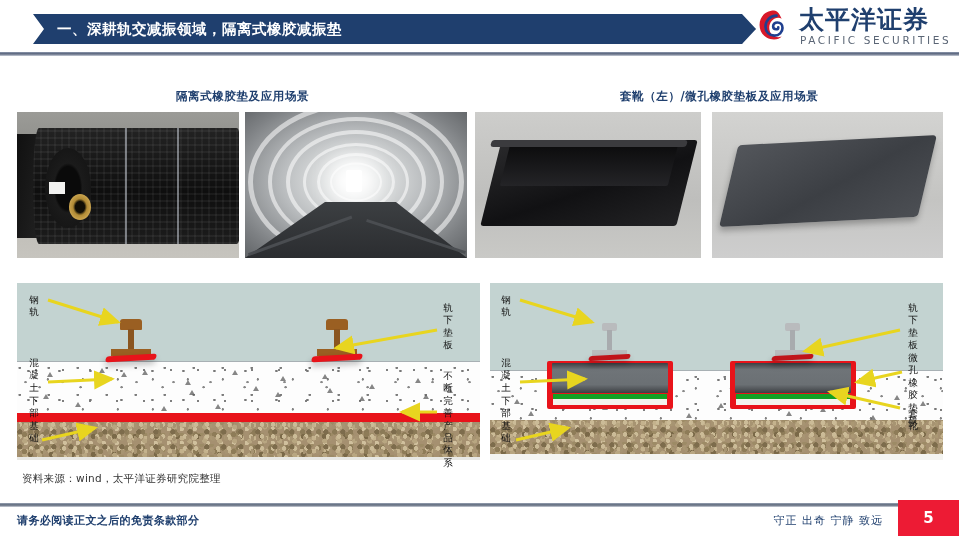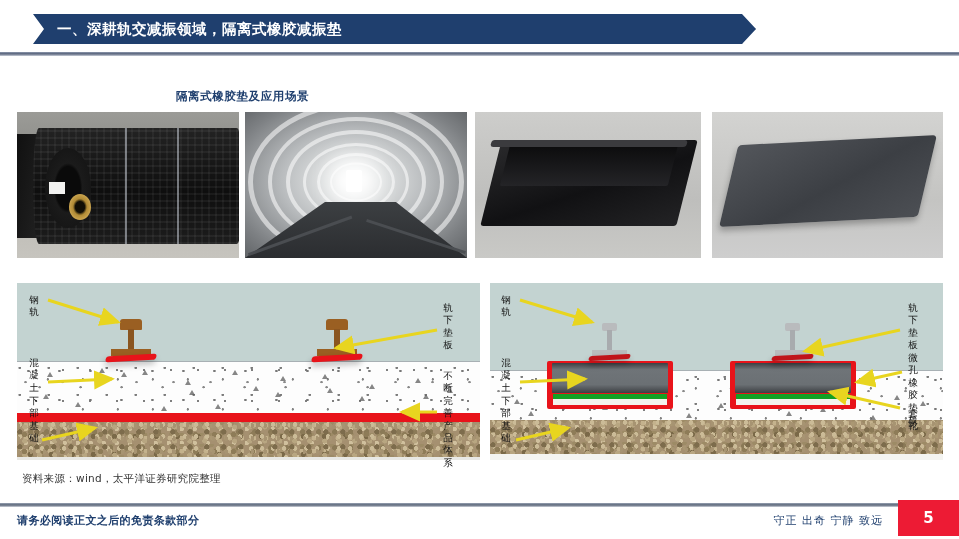--- a/index.html
+++ b/index.html
@@ -170,24 +170,33 @@
 </style>
 </head>
 <body>
 
 <div class="slide">
 
   <div class="header">
     <div class="banner"></div>
     <div class="banner-title">一、深耕轨交减振领域，隔离式橡胶减振垫</div>
 
+    <div class="logo">
+      <svg class="logo-mark" viewBox="0 0 40 40">
+        <path d="M20 3 C10 3 3 10.5 3 20 C3 29.5 10 37 20 37 C24 37 27 35.5 29 33.5 C25.5 35 21.5 34.5 18.5 32 C13.5 28 13 20 17.5 15 C20.5 11.5 25.5 10.5 29 12.5 C27 8 24 3 20 3 Z" fill="#D7182A"></path>
+        <path d="M23 9 C15.5 9 10 15 10 22 C10 28 14.5 32.5 20.5 32.5 C26 32.5 30 28.5 30 23.5 C30 19.5 27.5 17 24 17 C21 17 19 19 19 21.5 C19 23.5 20.5 25 22.5 25 C24 25 25 24 25 22.8" fill="none" stroke="#1F3F8F" stroke-width="3.1" stroke-linecap="round"></path>
+      </svg>
+      <div class="logo-cn">太平洋证券</div>
+      <div class="logo-en">PACIFIC SECURITIES</div>
+    </div>
     <div class="header-rule"></div>
   </div>
 
   <div class="cap cap-left">隔离式橡胶垫及应用场景</div>
+  <div class="cap cap-right">套靴（左）/微孔橡胶垫板及应用场景</div>
 
   <div class="photo p1">
     <div class="ph">
       <div class="rollbg"></div>
       <div class="roll rollA"></div>
       <div class="roll rollB">
         <div class="rollface">
             <div class="hub"></div>
           </div>
         <div class="tag"></div>

